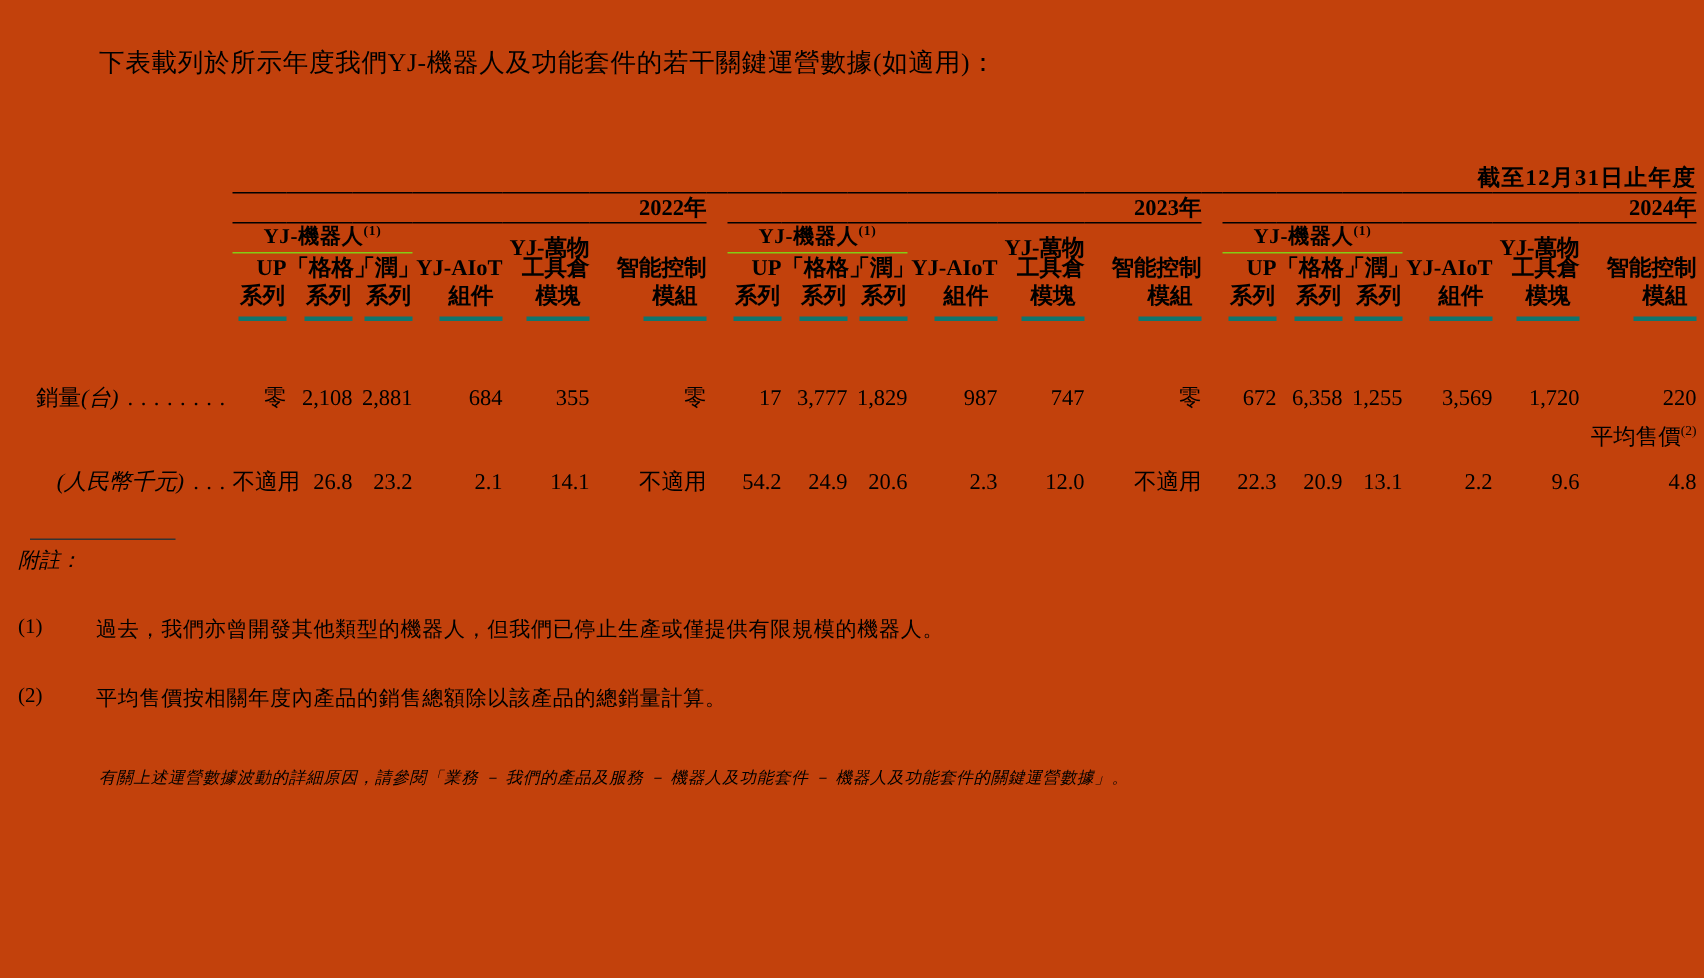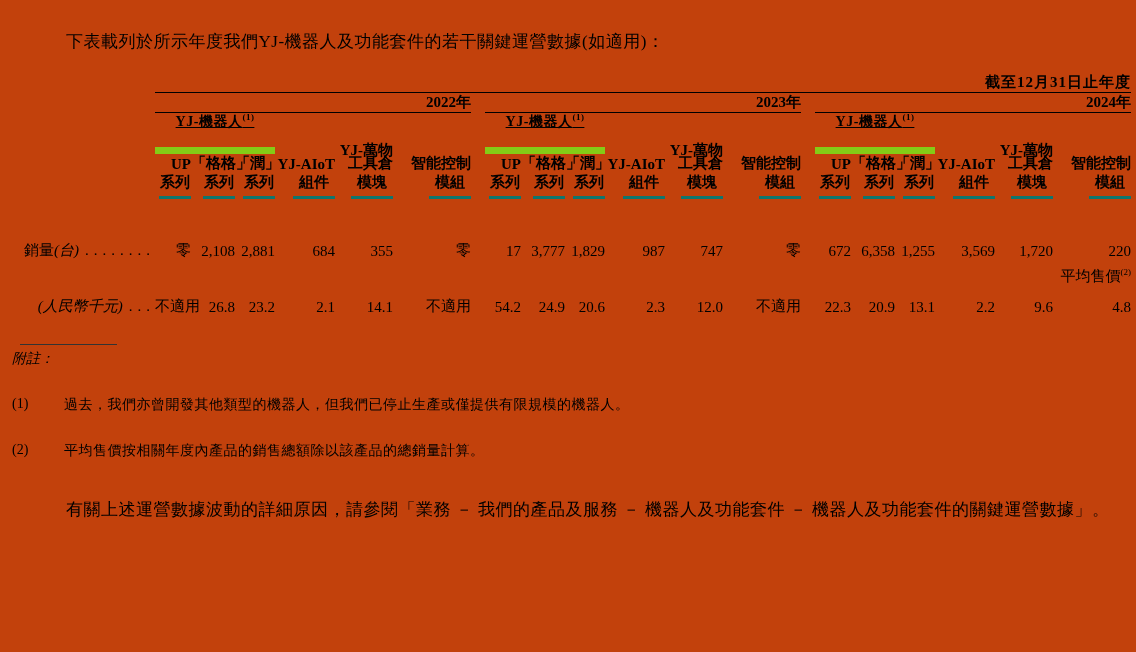--- a/index.html
+++ b/index.html
@@ -1,49 +1,49 @@
 <!DOCTYPE html>
 <html><head>
 <meta charset="utf-8">
 <style>
   html,body{margin:0;padding:0;background:#fff;}
   body{color:#000;font-family:"Liberation Serif","DejaVu Serif",serif;}
   .page{position:relative;width:1136px;height:652px;box-sizing:border-box;
         padding:30px 6px 0 10px;background:#c2410c;overflow:hidden;}
   .intro{margin:0;font-size:17px;text-indent:56px;letter-spacing:0.5px;}
 
-  table.ops{border-collapse:collapse;table-layout:fixed;width:1121px;margin-top:20px;}
+  table.ops{border-collapse:collapse;table-layout:fixed;width:1121px;margin-top:56px;}
   table.ops td{padding:0;white-space:nowrap;font-size:15px;text-align:right;
                vertical-align:bottom;overflow:visible;}
   td.lbl{text-align:left;}
   td.period{text-align:center;font-weight:bold;font-size:15px;
             border-bottom:1.5px solid #000;padding-bottom:7px;letter-spacing:1px;}
   td.year{font-weight:bold;font-size:15px;text-align:center;
           border-bottom:1px solid #000;padding:11px 0 5px;}
   td.robotgrp{padding-top:13px;}
-  .rg-u{border-bottom:7px solid #84cc16;text-align:center;font-weight:bold;
-        font-size:14px;padding-bottom:16px;letter-spacing:0.5px;text-decoration:underline;}
+  .rg-u{border-bottom:1px solid #84cc16;text-align:center;font-weight:bold;
+        font-size:14px;padding-bottom:1px;letter-spacing:0.5px;}
   td.wanwu{font-weight:bold;font-size:14px;}
   td.wanwu span{position:relative;top:6px;}
   td.colh{font-weight:bold;font-size:14px;padding-top:9px;}
   .ul{display:inline-block;border-bottom:3px solid #0f766e;padding:0 1px 4px;}
   .ulw{padding:0 6px 4px;}
   tr.r-sales td{padding-top:42px;}
   tr.r-asp1 td{padding-top:7px;}
   tr.r-asp2 td{padding-top:11px;padding-bottom:2px;}
   .it{font-style:italic;}
   .ldr{letter-spacing:5px;margin-left:6px;}
   sup{font-size:9px;line-height:0;}
 
   .note-rule{width:97px;border-top:1.5px solid #333;margin:26px 0 0 10px;}
   .notes-label{margin:5px 0 0 2px;font-style:italic;font-size:14px;}
   .note-item{display:flex;margin-top:28px;font-size:14px;}
   .note-num{width:52px;flex:none;padding-left:2px;}
   .note-text{flex:1;letter-spacing:0.5px;}
-  .closing{margin:34px 0 0;font-size:17px;line-height:1.9;text-indent:56px;letter-spacing:0.5px;}
+  .closing{margin:34px 0 0;font-size:11px;line-height:1.9;text-indent:56px;letter-spacing:0.5px;font-style:italic;}
 </style>
 </head>
 <body>
 
 <div class="page">
 
   <p class="intro">下表載列於所示年度我們YJ-機器人及功能套件的若干關鍵運營數據(如適用)：</p>
 
   <table class="ops" id="ops-table">
       <colgroup>

